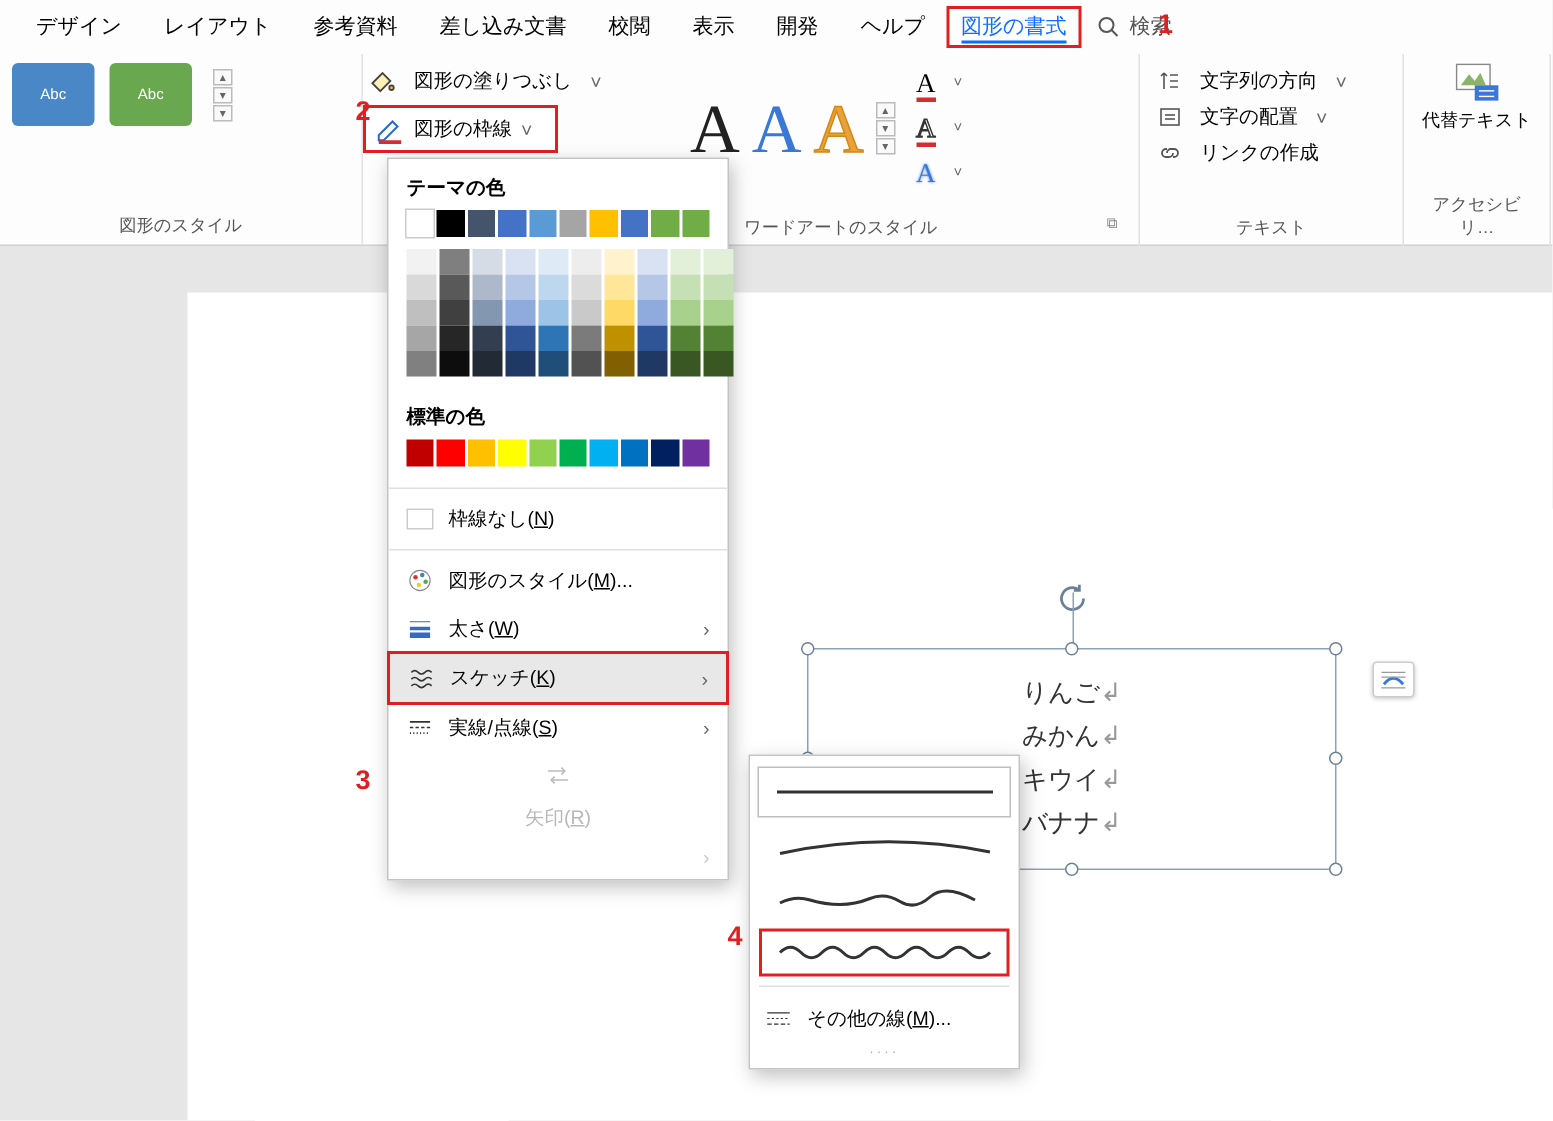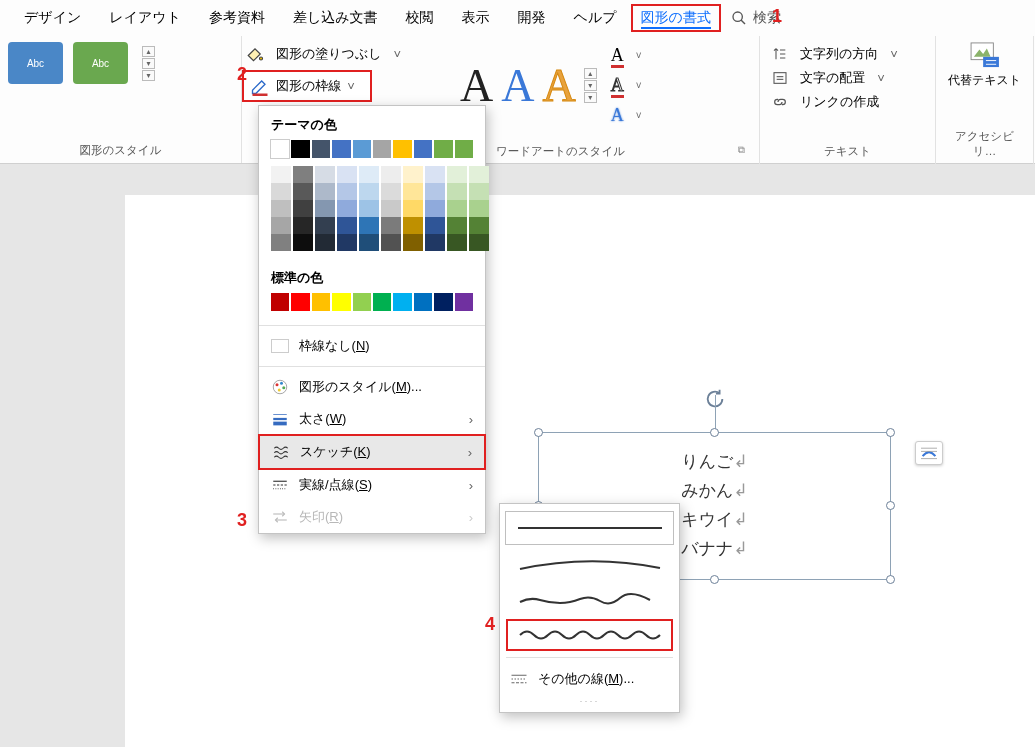--- a/index.html
+++ b/index.html
@@ -132,21 +132,21 @@
   }
   .shade-col .swatch { height: 17px; }
   .dd-item {
     display: flex;
     align-items: center;
     padding: 7px 12px;
     gap: 10px;
     font-size: 13px;
     position: relative;
   }
-  .dd-item.disabled { color: #b8b8b8; }
+  .dd-item.disabled { color: #b8b8b8; flex-direction: column; }
   .dd-item.hov { background: #e8e8e8; }
   .dd-item .chev {
     margin-left: auto;
     color: #666;
   }
   .dd-item .underline { text-decoration: underline; }
   .dd-divider { height: 1px; background: #e0e0e0; margin: 4px 0; }
   
   .submenu {
     position: absolute;

